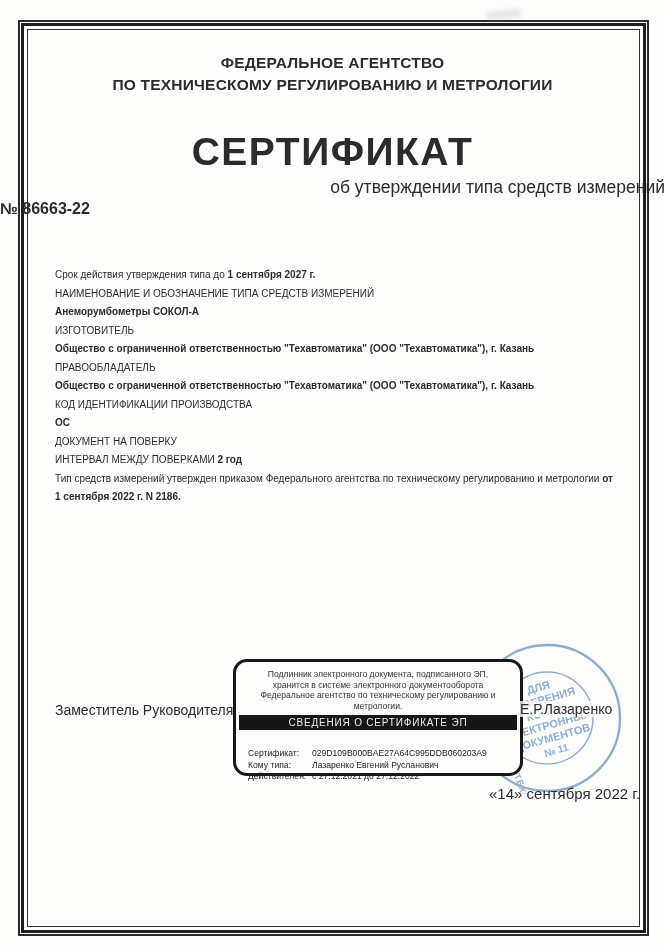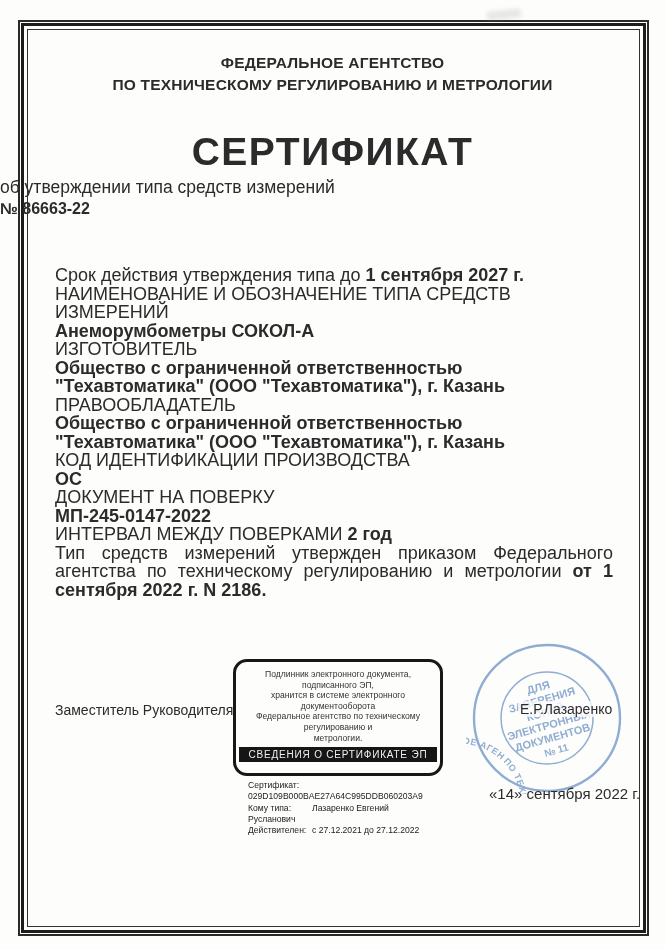--- a/index.html
+++ b/index.html
@@ -12,40 +12,40 @@
   .frame{position:absolute;top:20px;left:18px;right:16px;bottom:14px;border:2px solid #2a2a2a;pointer-events:none;}
   .frame::before{content:"";position:absolute;inset:1px;border:3px solid #1d1d1d;}
   .frame::after{content:"";position:absolute;inset:7px;border:1px solid #333;}
   .smudge{position:absolute;left:487px;top:10px;width:34px;height:9px;background:#9a9a9a;opacity:.22;filter:blur(2px);transform:rotate(-6deg);}
 
   .agency{position:absolute;left:40px;right:40px;top:52px;text-align:center;
     font-weight:bold;font-size:15.5px;line-height:22px;letter-spacing:.2px;}
 
   .title-wrap{position:absolute;top:130px;left:0;right:0;text-align:center;}
   .doc-title{position:relative;display:inline-block;font-weight:bold;font-size:39px;letter-spacing:1.5px;line-height:44px;}
-  .subtitle{position:absolute;top:177px;left:0;right:0;text-align:left;font-size:17.5px;}
+  .subtitle{position:absolute;top:177px;left:0;right:0;text-align:right;font-size:17.5px;}
   .cert-number{position:absolute;top:200px;left:0;right:2px;text-align:left;font-size:16px;font-weight:bold;}
 
-  .content{position:absolute;left:55px;right:52px;top:266px;font-size:18px;line-height:18.5px;}
+  .content{position:absolute;left:55px;right:52px;top:266px;font-size:10px;line-height:18.5px;}
   .content p{margin:0;}
   .validity{margin-bottom:14px;}
   .section{margin-bottom:11px;}
   .sec-label{display:block;}
   .sec-value{display:block;font-weight:bold;}
   .interval{margin-bottom:0;}
   .order{margin-top:24px;text-align:justify;}
   b{font-weight:bold;}
 
   
   .stamp{position:absolute;left:466px;top:642px;width:162px;height:152px;z-index:1;opacity:.85;}
   .stamp text{font-family:"Liberation Sans",sans-serif;}
 
   
   .esign-box{
-    position:absolute;left:233px;top:659px;width:210px;height:117px;box-sizing:border-box;
+    position:absolute;left:233px;top:659px;width:290px;height:117px;box-sizing:border-box;
     background:#fdfdfc;border:3px solid #171717;border-radius:14px;z-index:2;
     padding:7px 6px 6px;
   }
   .esign-lines{font-size:8.6px;line-height:10.6px;text-align:center;color:#333;}
   .esign-bar{margin:4px -3px 0;background:#161616;color:#f0f0f0;text-align:center;
     font-size:10px;line-height:15px;letter-spacing:.8px;}
   .esign-details{margin-top:18px;padding-left:6px;font-size:8.6px;line-height:11.2px;color:#222;}
   .esign-row .lbl{display:inline-block;width:64px;}
 
   .signatory{position:absolute;left:55px;top:702px;font-size:14px;z-index:3;}
@@ -86,21 +86,20 @@
     <p class="section">
       <span class="sec-label">ПРАВООБЛАДАТЕЛЬ</span>
       <span class="sec-value">Общество с ограниченной ответственностью "Техавтоматика" (ООО "Техавтоматика"), г. Казань</span>
     </p>
     <p class="section">
       <span class="sec-label">КОД ИДЕНТИФИКАЦИИ ПРОИЗВОДСТВА</span>
       <span class="sec-value">ОС</span>
     </p>
     <p class="section">
       <span class="sec-label">ДОКУМЕНТ НА ПОВЕРКУ</span>
-      <span class="sec-value">МП-245-0147-2022</span>
     </p>
 
     <p class="interval"><span>ИНТЕРВАЛ МЕЖДУ ПОВЕРКАМИ</span> <b>2 год</b></p>
 
     <p class="order"><span>Тип средств измерений утвержден приказом Федерального агентства по техническому регулированию и метрологии</span> <b>от 1 сентября 2022 г. N 2186.</b></p>
   </main>
 
   <svg class="stamp" viewBox="0 0 162 152" xmlns="http://www.w3.org/2000/svg" aria-hidden="true">
     <g fill="none" stroke="#7d9fc9">
       <circle cx="81" cy="76" r="73" stroke-width="2.4"></circle>

